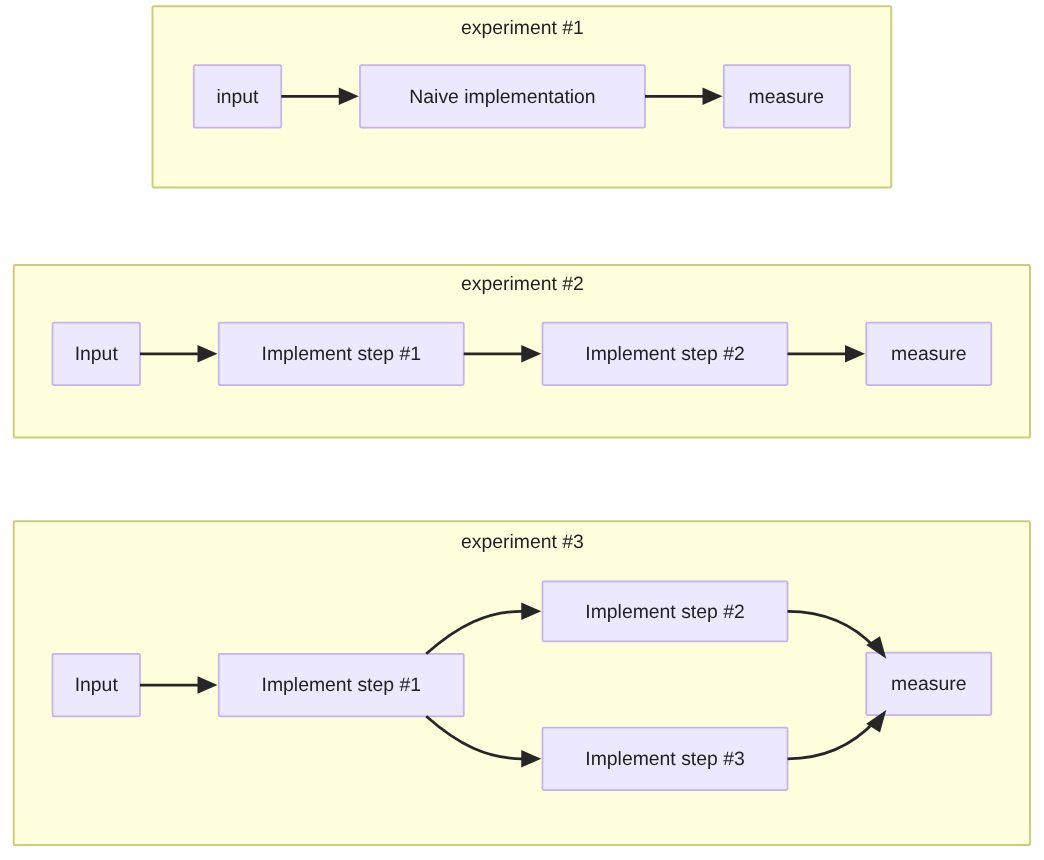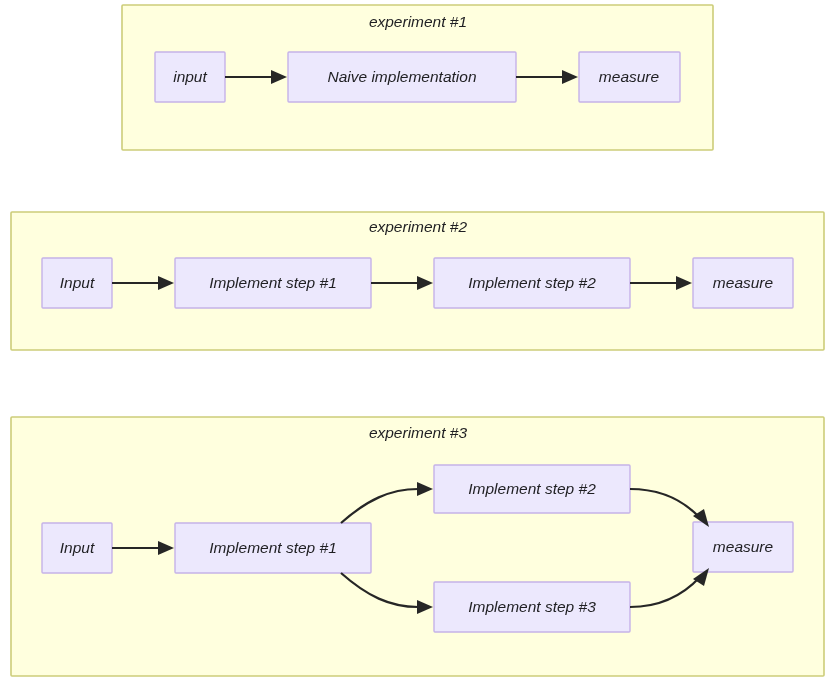--- a/index.html
+++ b/index.html
@@ -10,21 +10,20 @@
   body {
     width: 835px;
     height: 688px;
     font-family: "Liberation Sans", sans-serif;
     overflow: hidden;
   }
   #diagram-root {
     position: relative;
     width: 835px;
     height: 688px;
-    font-style: italic;
   }
   svg.flowchart {
     display: block;
     width: 835px;
     height: 688px;
     background: #ffffff;
   }
   .cluster-rect {
     fill: #ffffde;
     stroke: #cdcd79;

